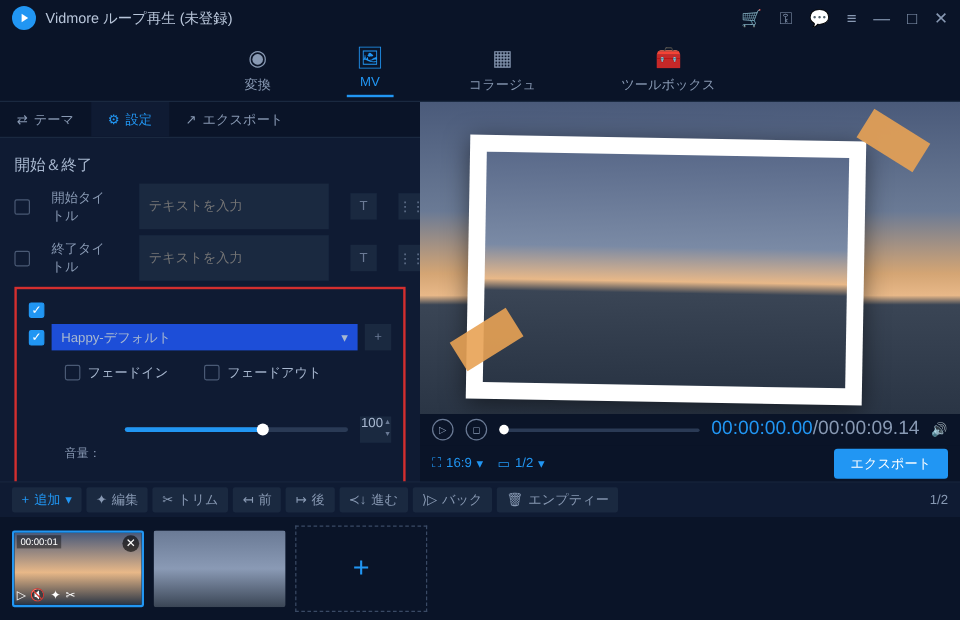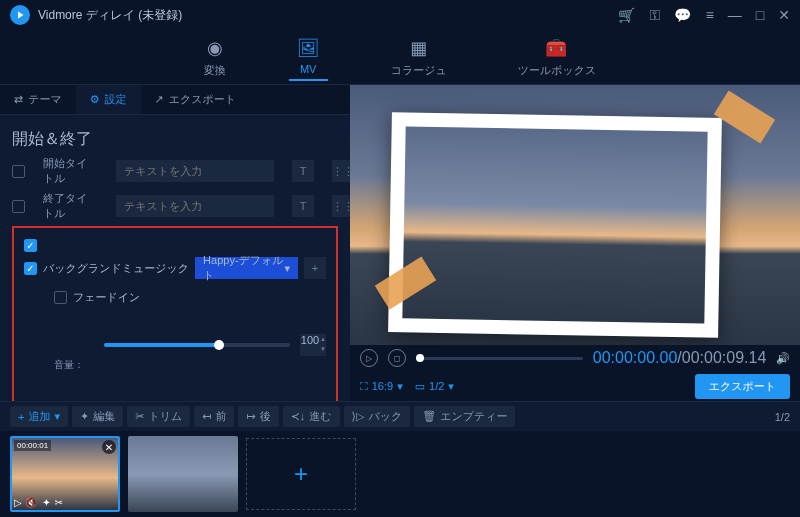--- a/index.html
+++ b/index.html
@@ -15,27 +15,27 @@
 .main-tab { display:flex; flex-direction:column; align-items:center; gap:4px; cursor:pointer; color:#8899b3; padding:4px 8px; }
 .main-tab.active { color:#2196f3; border-bottom:2px solid #2196f3; }
 .main-tab .ticon { font-size:18px; }
 .main-tab .tlabel { font-size:11px; }
 .content { display:flex; height:316px; }
 .left-panel { width:350px; background:#0f1b33; padding:0; overflow:hidden; position:relative; }
 .sub-tabs { height:30px; display:flex; align-items:center; background:#0a1428; border-bottom:1px solid #1a2940; }
 .sub-tab { display:flex; align-items:center; gap:5px; padding:0 14px; height:100%; cursor:pointer; color:#8899b3; font-size:11px; }
 .sub-tab.active { color:#2196f3; background:#0f1b33; }
 .panel-body { padding:8px 12px; }
-.section-title { color:#a8b8d0; font-size:16px; margin:6px 0; }
+.section-title { color:#a8b8d0; font-size:13px; margin:6px 0; }
 .field-row { display:flex; align-items:center; gap:18px; margin:5px 0; }
 .checkbox { width:13px; height:13px; border:1px solid #4a5a75; border-radius:2px; display:flex; align-items:center; justify-content:center; cursor:pointer; flex-shrink:0; }
 .checkbox.checked { background:#2196f3; border-color:#2196f3; }
 .checkbox.checked::after { content:"✓"; color:#fff; font-size:10px; }
 .field-label { color:#8899b3; font-size:11px; width:55px; flex-shrink:0; }
-.text-input { flex:1; background:#1a2940; border:none; color:#6a7a95; padding:4px 8px; font-size:11px; height:22px; }
+.text-input { flex:1; background:#1a2940; border:none; color:#6a7a95; padding:4px 8px; font-size:11px; height:38px; }
 .icon-btn { width:22px; height:22px; background:#1a2940; display:flex; align-items:center; justify-content:center; color:#6a7a95; cursor:pointer; font-size:11px; flex-shrink:0; }
 .audio-section { border:2px solid #d32f2f; padding:6px 10px 8px; margin-top:4px; }
 .check-row { display:flex; align-items:center; gap:6px; margin:5px 0; }
 .check-label { color:#a8b8d0; font-size:11px; }
 .select-box { flex:1; background:#1d4ed8; color:#a8b8d0; padding:3px 8px; font-size:11px; height:22px; display:flex; align-items:center; justify-content:space-between; cursor:pointer; }
 .bgm-row { display:flex; align-items:center; gap:6px; margin:5px 0; }
 .triple-check { display:flex; gap:30px; margin:6px 0 6px 30px; }
 .slider-row { display:flex; align-items:center; gap:10px; margin:8px 0 8px 30px; }
 .slider-label { width:40px; font-size:10px; color:#8899b3;margin-top:40px; }
 .slider { flex:1; height:4px; background:#2a3a55; position:relative; border-radius:2px; }
@@ -63,40 +63,40 @@
 .preview-ctrl { height:30px; display:flex; align-items:center; padding:0 10px; gap:12px; background:#0a1428; }
 .ctrl-item { display:flex; align-items:center; gap:4px; color:#2196f3; font-size:11px; cursor:pointer; }
 .ctrl-spacer { flex:1; }
 .export-btn { background:#2196f3; color:#fff; padding:5px 14px; border-radius:3px; cursor:pointer; font-size:11px; }
 .toolbar { height:30px; display:flex; align-items:center; padding:0 10px; gap:4px; background:#0f1b33; border-top:1px solid #1a2940; }
 .tool-btn { display:flex; align-items:center; gap:4px; padding:3px 8px; color:#8899b3; cursor:pointer; font-size:11px; background:#1a2940; border-radius:2px; }
 .tool-btn.primary { color:#2196f3; }
 .tool-spacer { flex:1; }
 .page-ind { color:#8899b3; font-size:11px; }
 .thumbs { height:86px; display:flex; align-items:center; padding:6px 10px; gap:8px; background:#0a1428; }
-.thumb { width:110px; height:76px; position:relative; border-radius:2px; overflow:hidden; }
+.thumb { width:110px; height:64px; position:relative; border-radius:2px; overflow:hidden; }
 .thumb.active { border:2px solid #2196f3; }
 .thumb-img { width:100%; height:100%; background:linear-gradient(to bottom,#4a5a7a 0%,#e8b888 55%,#2a3545 100%); }
 .thumb-img2 { background:linear-gradient(to bottom,#6a7a95 0%,#8a9ab5 50%,#3a4555 100%); }
 .thumb-time { position:absolute; top:2px; left:2px; font-size:8px; color:#fff; background:rgba(0,0,0,0.4); padding:1px 3px; }
 .thumb-close { position:absolute; top:2px; right:2px; width:14px; height:14px; background:rgba(0,0,0,0.6); border-radius:50%; display:flex; align-items:center; justify-content:center; color:#fff; font-size:10px; cursor:pointer; }
 .thumb-icons { position:absolute; bottom:2px; left:2px; display:flex; gap:4px; }
 .thumb-icons span { color:#fff; font-size:10px; }
 .add-thumb { width:110px; height:72px; border:1px dashed #3a4a65; display:flex; align-items:center; justify-content:center; color:#2196f3; font-size:24px; cursor:pointer; }
 </style>
 </head>
 <body>
 
 <div class="titlebar">
   <div class="logo">
       <svg viewBox="0 0 24 24">
         <path d="M8 5v14l11-7z"></path>
       </svg>
     </div>
-  <span class="title-text">Vidmore ディレイ (未登録)</span>
+  <span class="title-text">Vidmore ループ再生 (未登録)</span>
   <div class="titlebar-spacer"></div>
   <div class="titlebar-icons">
     <span>🛒</span>
     <span>⚿</span>
     <span>💬</span>
     <span>≡</span>
     <span>—</span>
     <span>□</span>
     <span>✕</span>
   </div>
@@ -153,31 +153,34 @@
         <div class="icon-btn">T</div>
         <div class="icon-btn">⋮⋮</div>
       </div>
 
       <div class="audio-section">
         <div class="check-row">
           <div class="checkbox checked"></div>
         </div>
         <div class="bgm-row">
           <div class="checkbox checked"></div>
-          <span class="check-label">バックグランドミュージック</span>
           <div class="select-box">
               <span>Happy-デフォルト</span>
               <span>▾</span>
             </div>
           <div class="icon-btn">+</div>
         </div>
         <div class="triple-check">
           <div class="check-row">
               <div class="checkbox"></div>
               <span class="check-label">フェードイン</span>
+            </div>
+          <div class="check-row">
+              <div class="checkbox"></div>
+              <span class="check-label">フェードアウト</span>
             </div>
         </div>
         <div class="slider-row">
           <span class="slider-label">音量：</span>
           <div class="slider">
               <div class="slider-fill" style="width:62%"></div>
               <div class="slider-thumb" style="left:62%"></div>
             </div>
           <div class="num-input">
               <span class="num-val">100</span>

